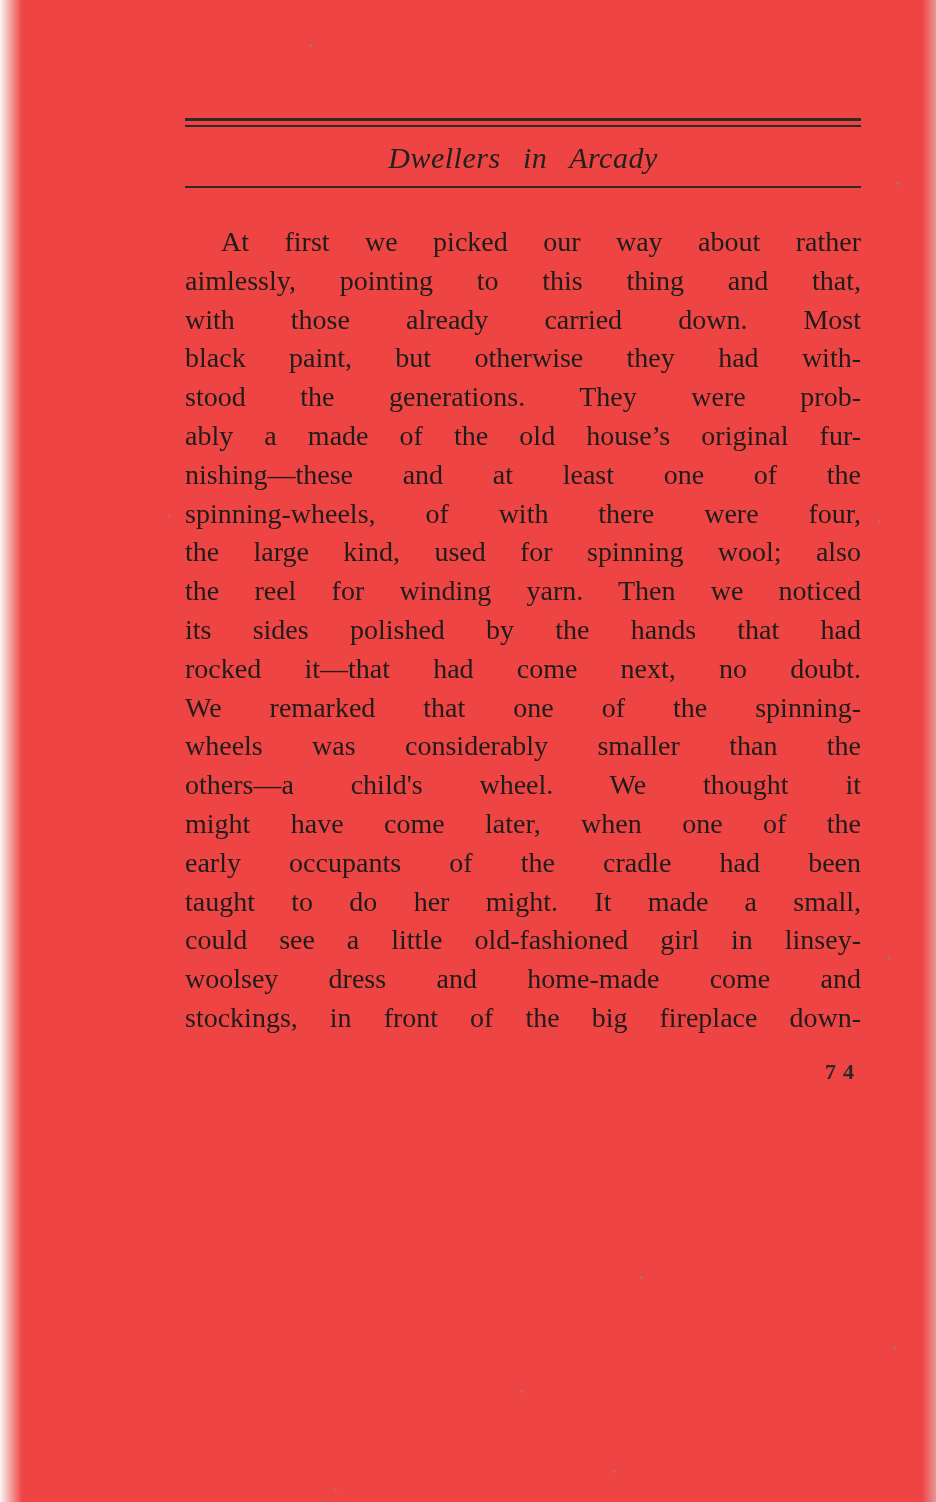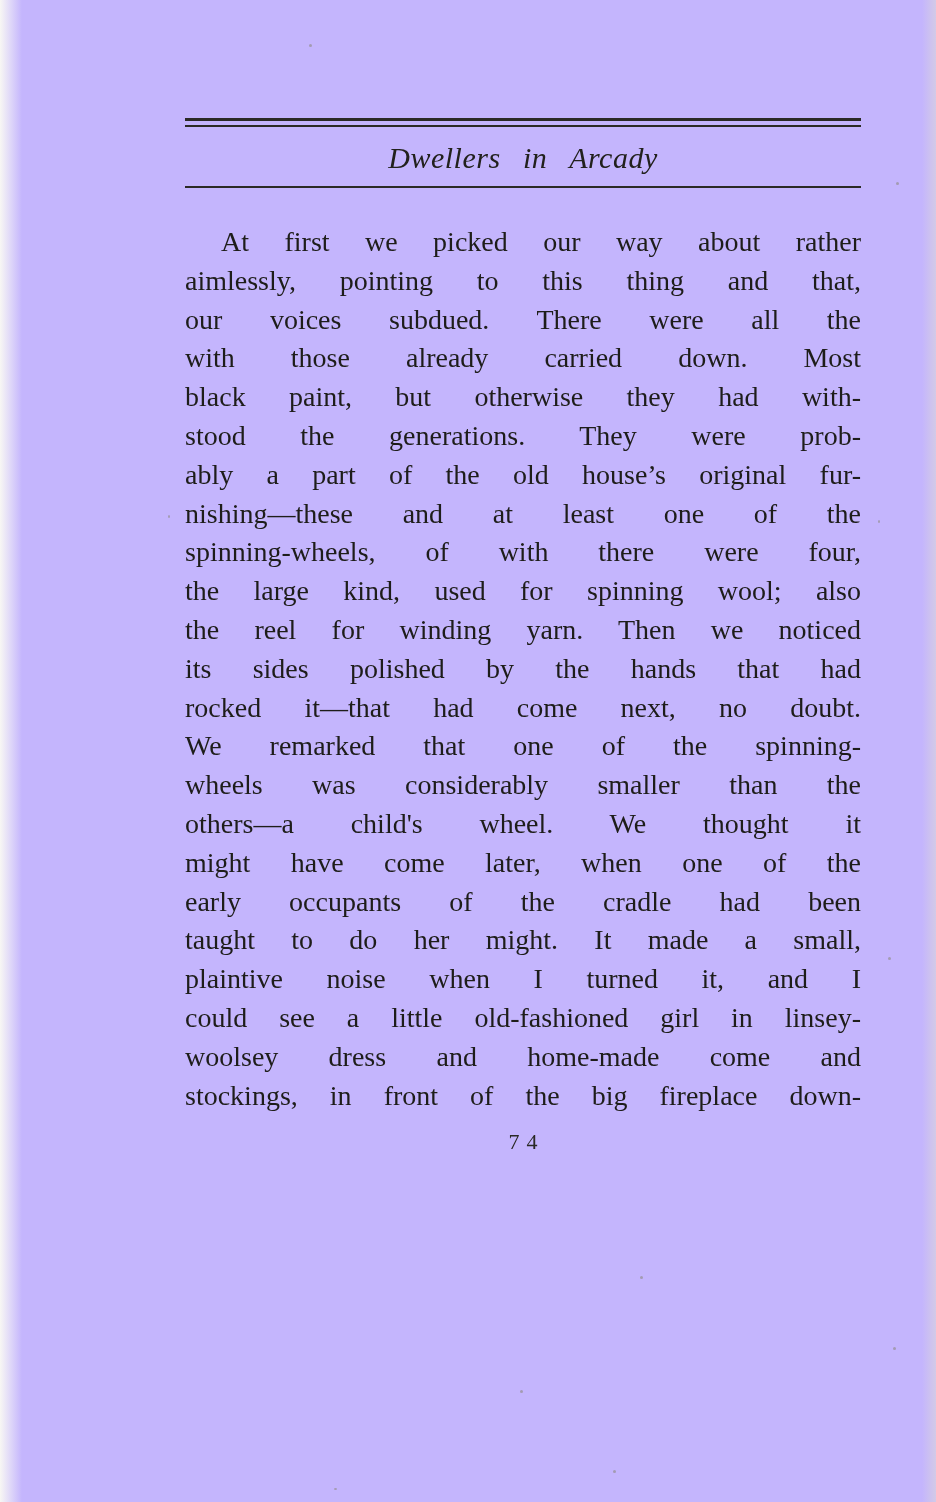--- a/index.html
+++ b/index.html
@@ -5,21 +5,21 @@
   html, body {
     margin: 0;
     padding: 0;
     background: #e9e7e1;
   }
   .page {
     position: relative;
     width: 936px;
     height: 1502px;
     margin: 0 auto;
-    background: #c4b5fd;
+    background: #ef4444;
     overflow: hidden;
     font-family: "Liberation Serif", "DejaVu Serif", serif;
     color: #1e1d1a;
   }
   
   .page::before {
     content: "";
     position: absolute;
     inset: 0;
     background:
@@ -58,26 +58,27 @@
     text-align: justify;
     text-align-last: justify;
     height: 38.8px;
     overflow: visible;
     word-spacing: 1px;
   }
   .line.indent {
     text-indent: 36px;
   }
   .page-number {
-    margin-top: 14px;
-    text-align: center;
+    margin-top: 21px;
+    text-align: right;
     font-size: 22px;
     letter-spacing: 7px;
     padding-left: 7px; 
     color: #2a2925;
+    font-weight: bold;
   }
   
   .speck {
     position: absolute;
     background: #8d8a80;
     border-radius: 50%;
     opacity: 0.6;
     pointer-events: none;
   }
 </style>
@@ -93,38 +94,36 @@
         <div class="rule rule-thick"></div>
         <div class="rule rule-thin"></div>
       </div>
       <div class="running-title">Dwellers in Arcady</div>
       <div class="rule rule-single"></div>
     </header>
 
     <main class="body-text">
       <div class="line indent">At first we picked our way about rather</div>
       <div class="line">aimlessly, pointing to this thing and that,</div>
-      <div class="line">our voices subdued.  There were all the</div>
       <div class="line">with those already carried down.  Most</div>
       <div class="line">black paint, but otherwise they had with-</div>
       <div class="line">stood the generations.  They were prob-</div>
-      <div class="line">ably a part of the old house’s original fur-</div>
+      <div class="line">ably a made of the old house’s original fur-</div>
       <div class="line">nishing—these and at least one of the</div>
       <div class="line">spinning-wheels, of with there were four,</div>
       <div class="line">the large kind, used for spinning wool; also</div>
       <div class="line">the reel for winding yarn.  Then we noticed</div>
       <div class="line">its sides polished by the hands that had</div>
       <div class="line">rocked it—that had come next, no doubt.</div>
       <div class="line">We remarked that one of the spinning-</div>
       <div class="line">wheels was considerably smaller than the</div>
       <div class="line">others—a child's wheel.  We thought it</div>
       <div class="line">might have come later, when one of the</div>
       <div class="line">early occupants of the cradle had been</div>
       <div class="line">taught to do her might.  It made a small,</div>
-      <div class="line">plaintive noise when I turned it, and I</div>
       <div class="line">could see a little old-fashioned girl in linsey-</div>
       <div class="line">woolsey dress and home-made come and</div>
       <div class="line">stockings, in front of the big fireplace down-</div>
     </main>
 
     <div class="page-number">74</div>
 
   </div>
 
   <div class="speck" style="left:309px; top:44px;  width:3px; height:3px;"></div>

